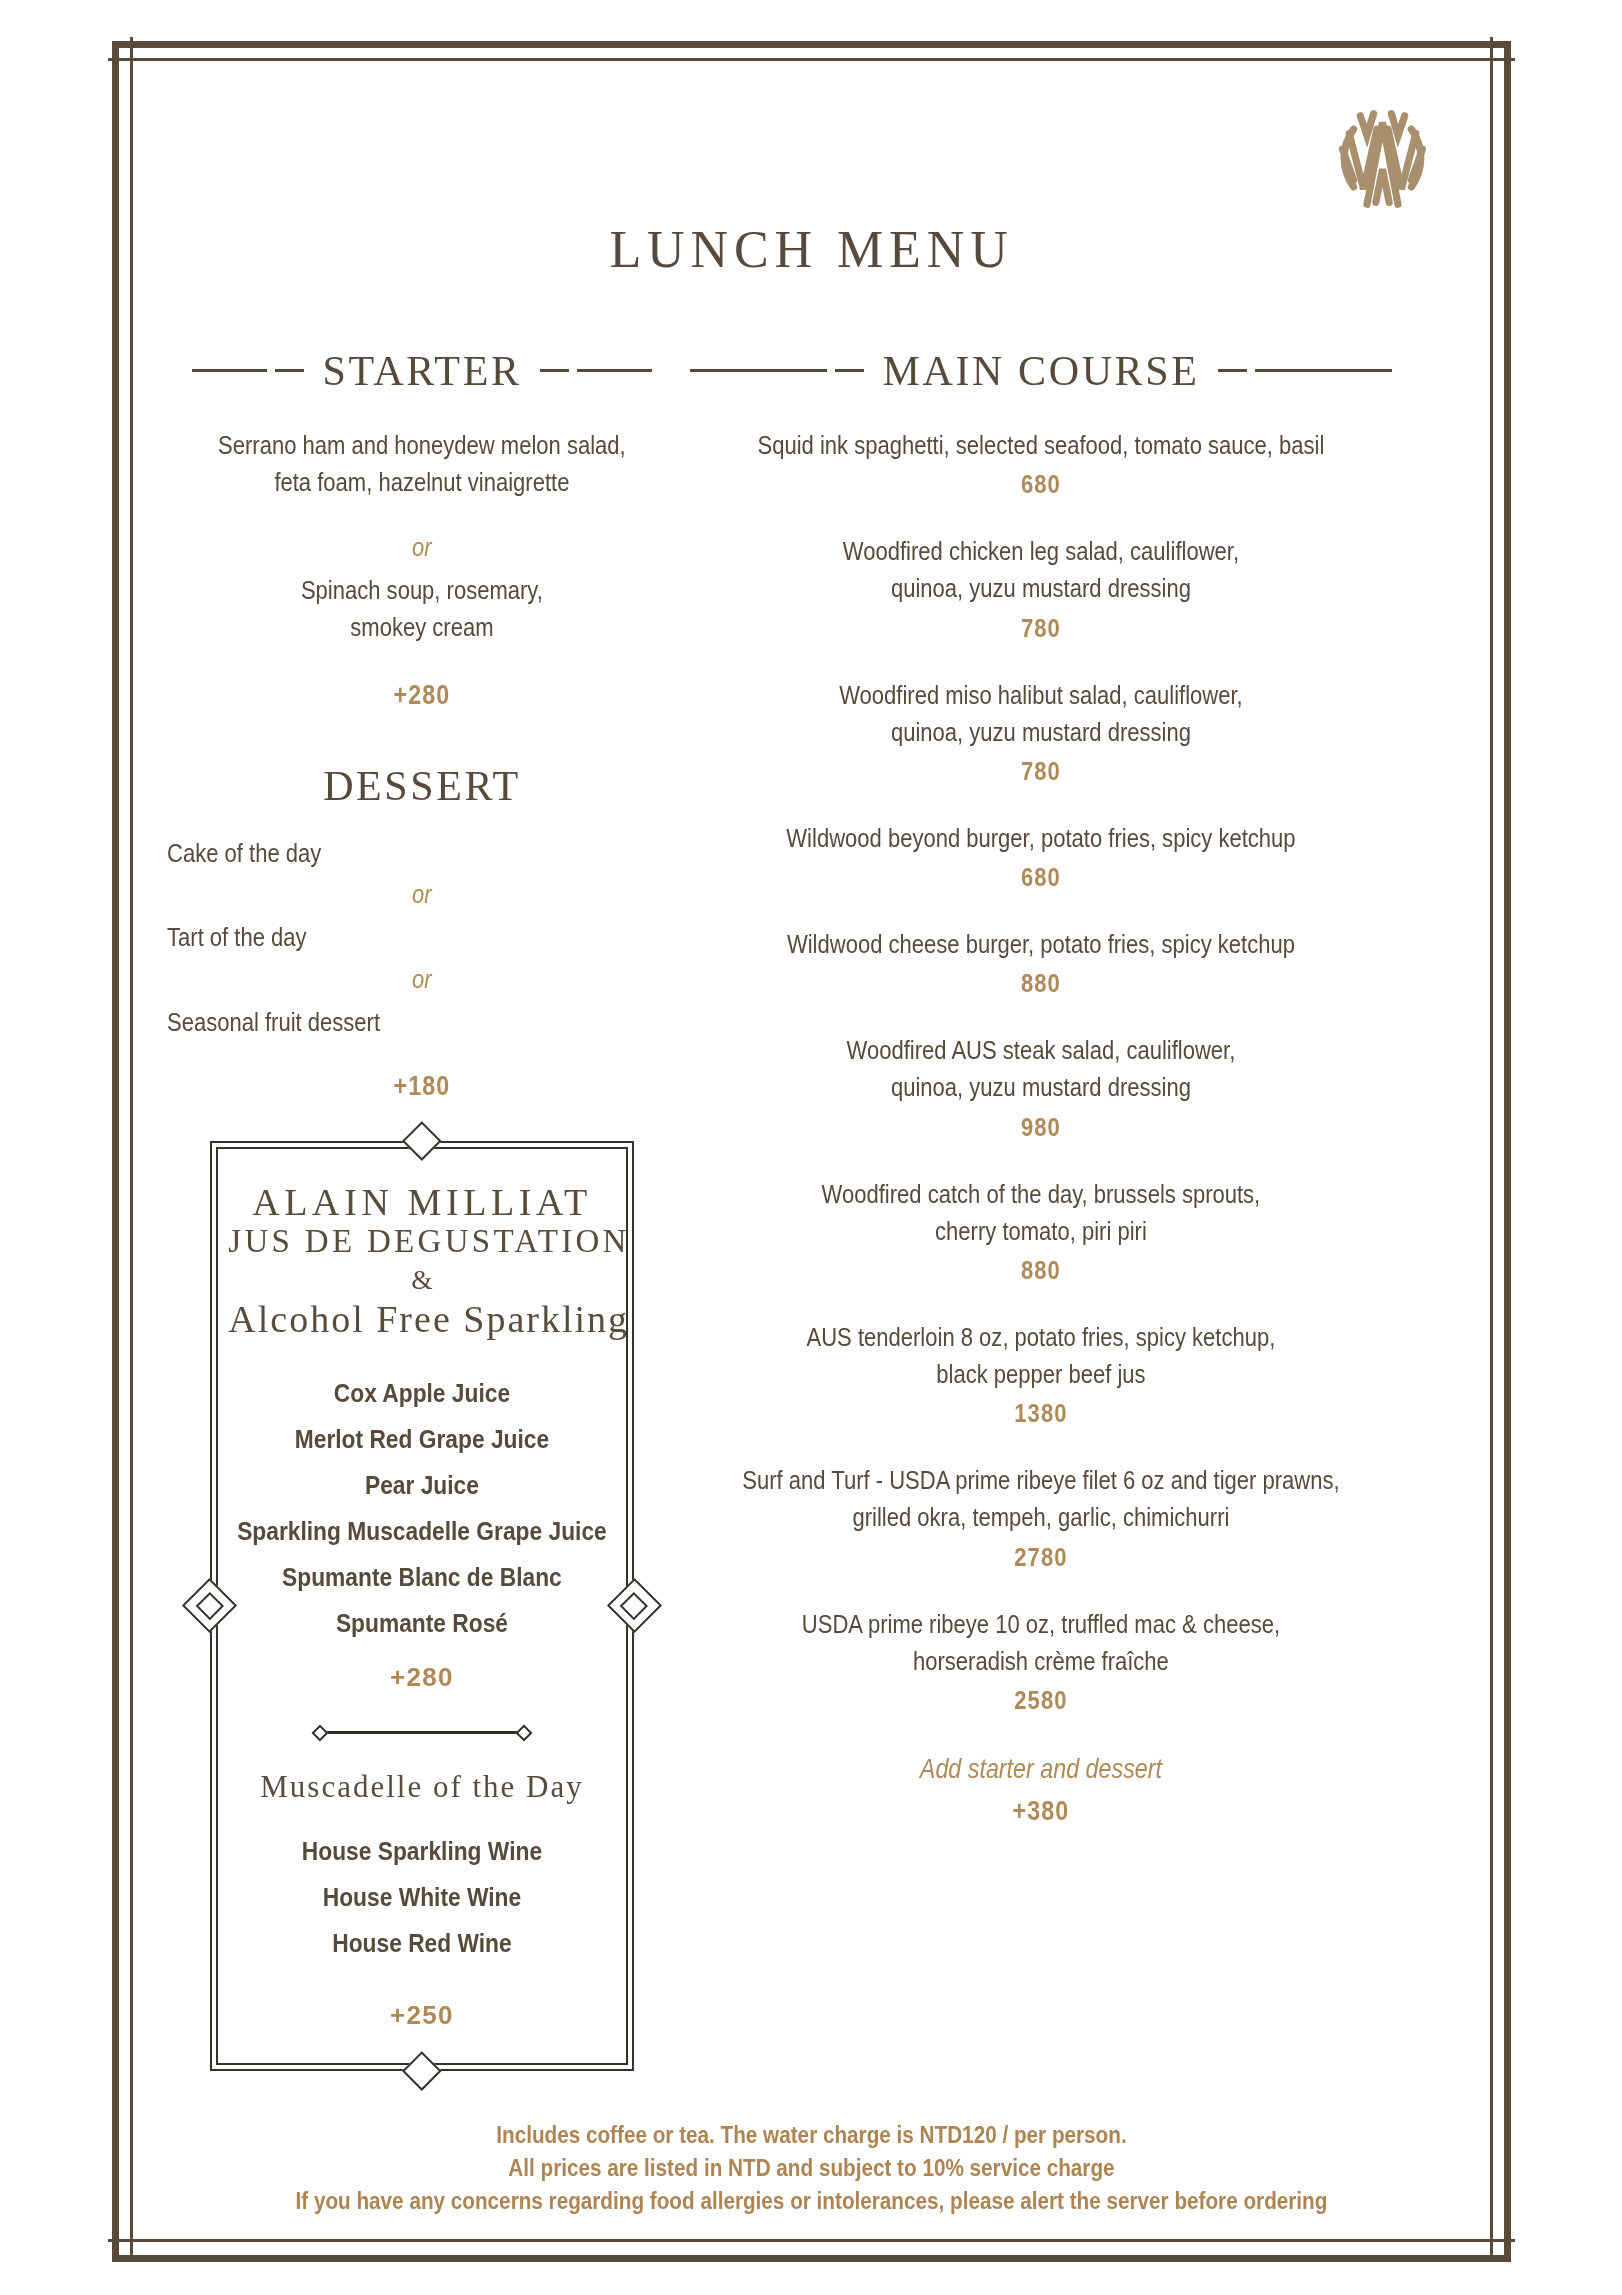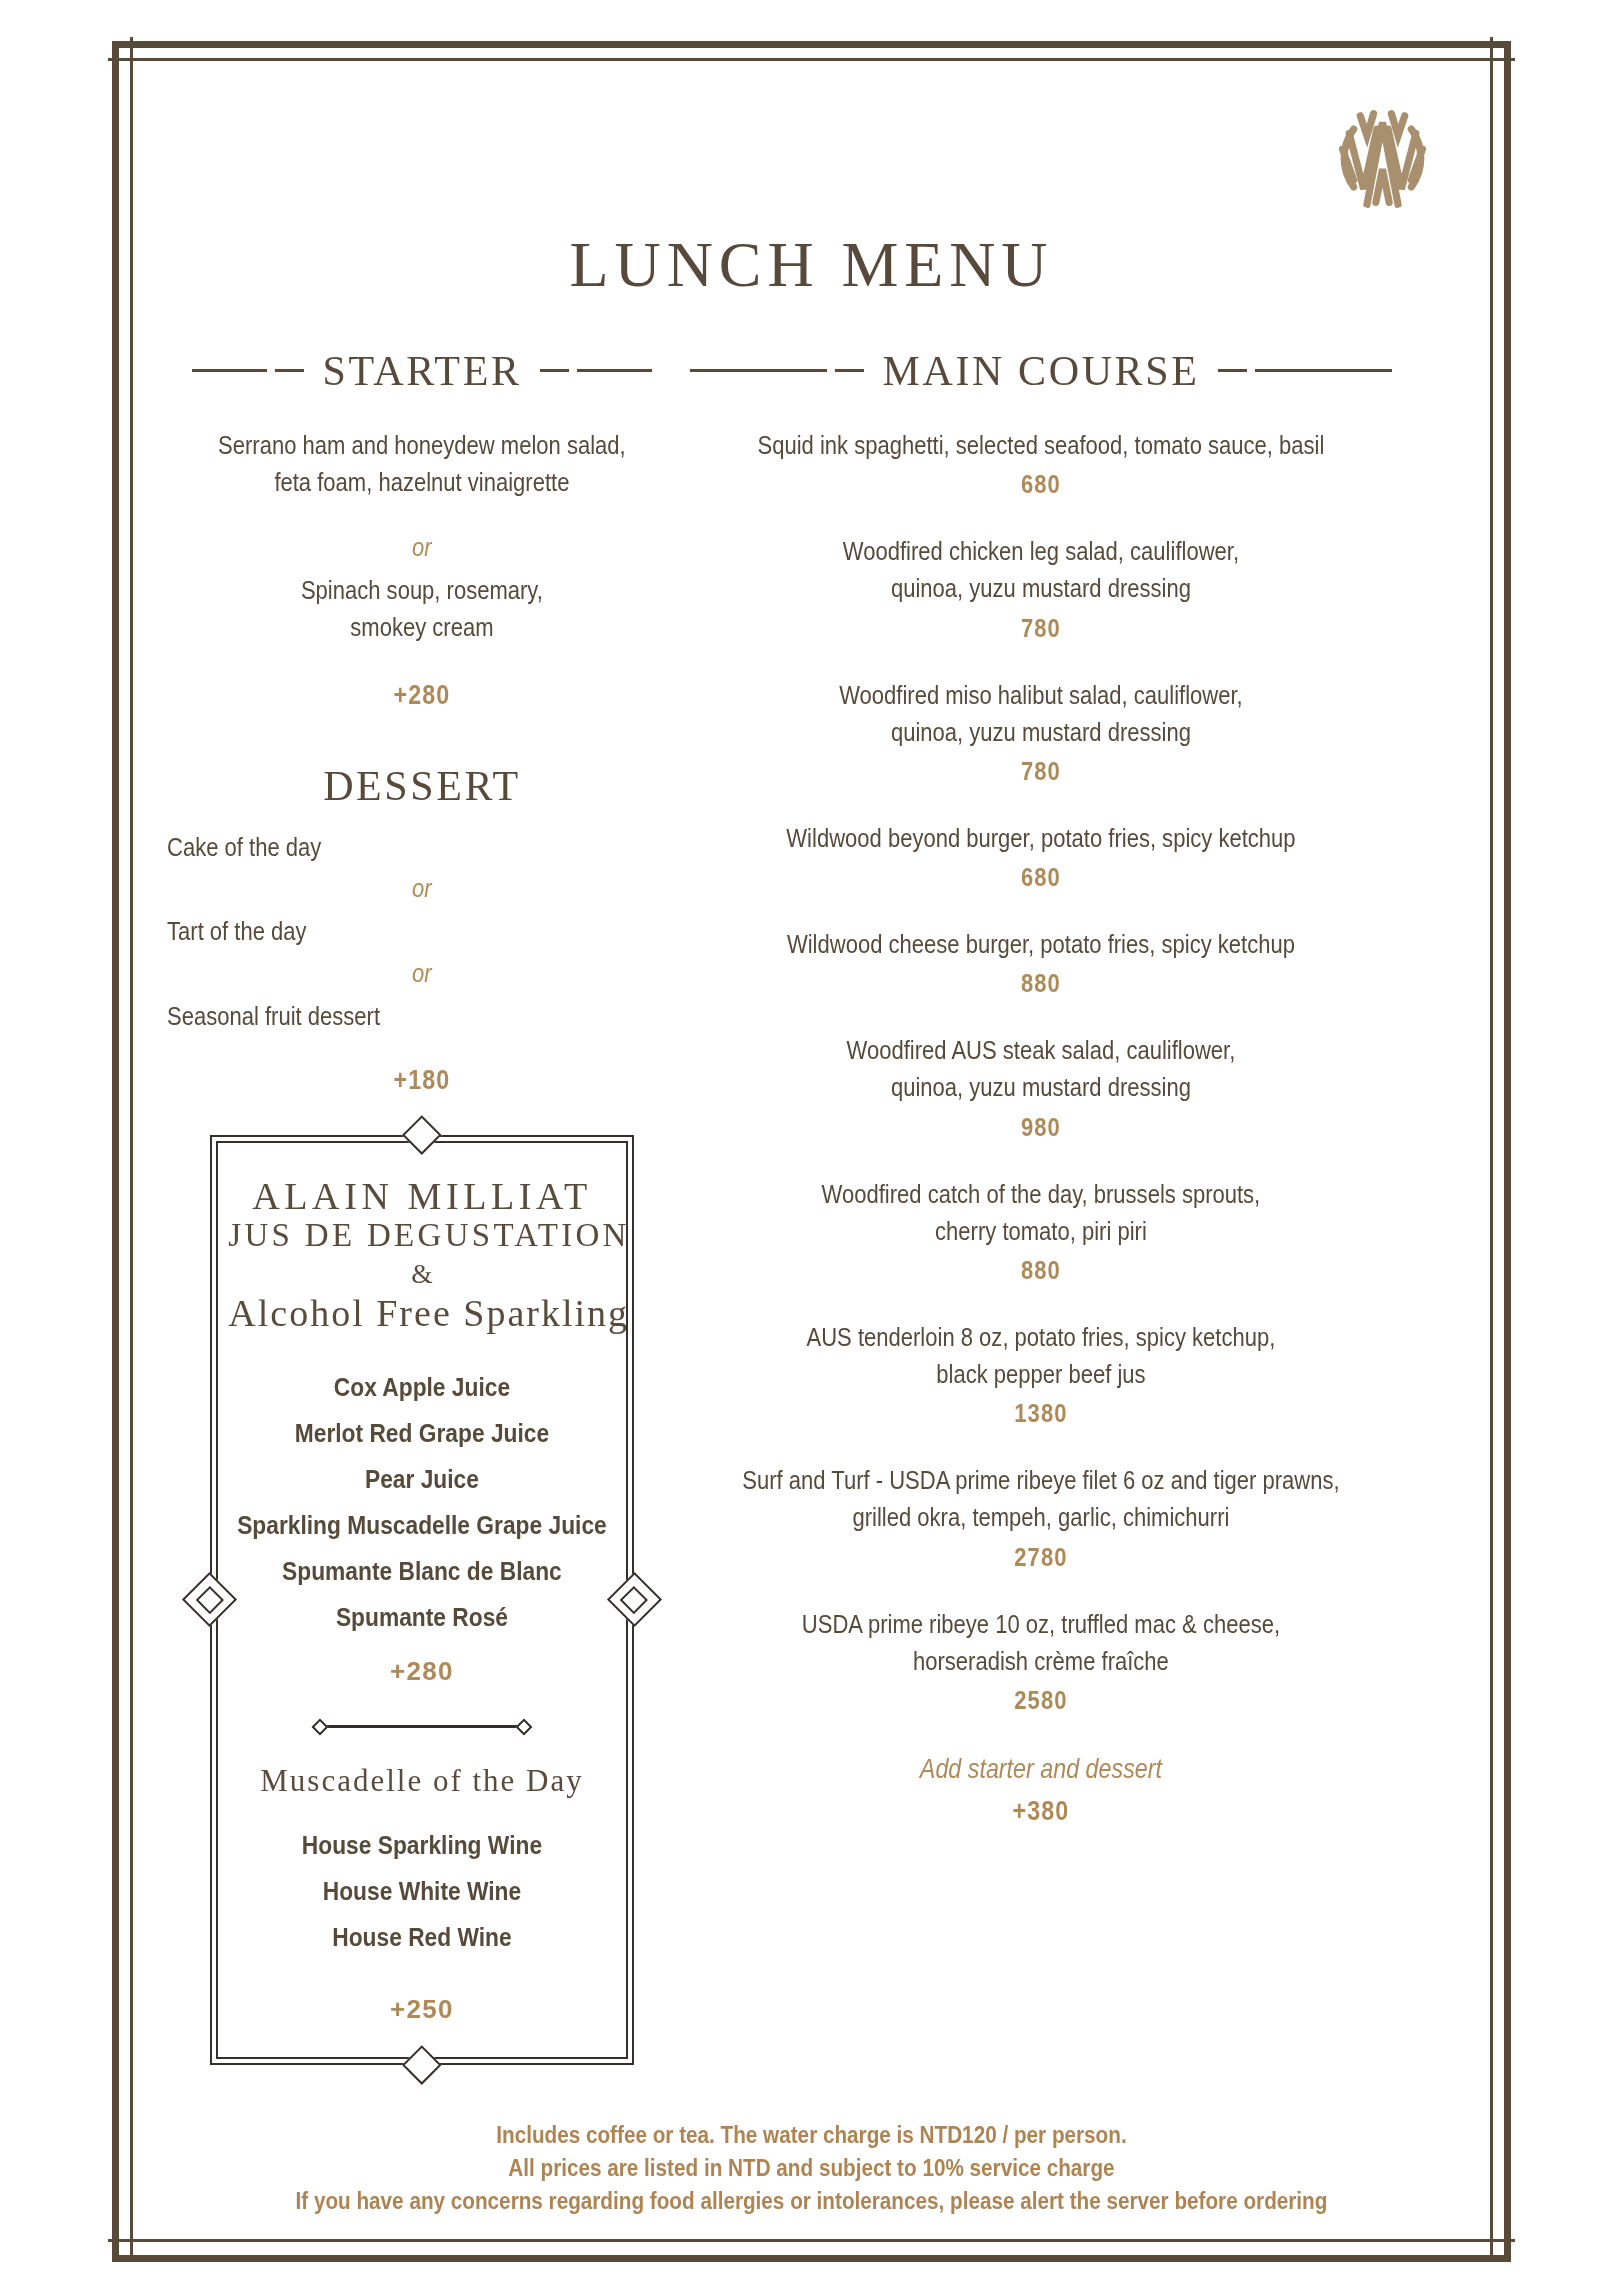--- a/index.html
+++ b/index.html
@@ -12,21 +12,21 @@
   .frame-line{position:absolute;background:#574a39;}
   .fl-top{left:108px;right:108px;top:58px;height:2.6px;}
   .fl-bottom{left:108px;right:108px;top:2239px;height:2.6px;}
   .fl-left{top:37px;height:2224px;left:130px;width:2.6px;}
   .fl-right{top:37px;height:2224px;right:130px;width:2.6px;}
 
   
   .title{
     position:absolute;top:185px;left:0;width:100%;text-align:center;
     font-family:"Liberation Serif",serif;font-weight:400;
-    font-size:64px;letter-spacing:5.9px;color:#574a3c;
+    font-size:52px;letter-spacing:5.9px;color:#574a3c;
   }
   .logo{position:absolute;left:1327px;top:99px;width:111px;height:118px;}
 
   
   .col{position:absolute;top:352px;}
   .col-left{left:167px;width:510px;}
   .col-right{left:658px;width:766px;}
 
   
   .sec-heading{
@@ -42,21 +42,21 @@
   
   .narrow{width:118%;margin-left:-9%;transform:scaleX(0.847);transform-origin:50% 0;}
   .narrow-b{width:112%;margin-left:-6%;transform:scaleX(0.893);transform-origin:50% 0;}
   .narrow-f{width:110%;margin-left:-5%;transform:scaleX(0.9);transform-origin:50% 0;}
 
   .dish{margin-bottom:30px;text-align:center;}
   .dish-line{font-size:26px;line-height:37px;color:#564a3b;}
   .dish-price{font-size:26px;line-height:38px;margin-top:1.3px;color:#ae8a58;font-weight:bold;letter-spacing:1.3px;}
   .or{font-size:26px;line-height:33px;margin:6.5px 0 7.9px;color:#b08c55;font-style:italic;text-align:center;}
   .big-price{font-size:27.5px;line-height:37px;margin-top:26px;color:#ae8a58;font-weight:bold;letter-spacing:1.3px;text-align:center;}
-  .dessert-heading{margin-top:55px;margin-bottom:24px;gap:48px;}
+  .dessert-heading{margin-top:55px;margin-bottom:30px;gap:48px;}
   .addon-note{font-size:27.5px;line-height:37px;margin-top:31px;color:#ae8a58;font-style:italic;text-align:center;}
   .addon-price{font-size:27.5px;line-height:38px;margin-top:5.2px;color:#ae8a58;font-weight:bold;letter-spacing:1.3px;text-align:center;}
 
   
   .bev-box{position:relative;width:424px;margin:37px auto 0;padding:42px 18.3px 37px;box-sizing:border-box;}
   .box-rect{position:absolute;border:2px solid #35302a;pointer-events:none;}
   .r1{inset:0;}
   .r2{inset:5.9px;}
   .diamond{position:absolute;background:#ffffff;border:2px solid #35302a;transform:rotate(45deg);}
   .d-top{width:23.6px;height:23.6px;left:50%;top:-13.7px;margin-left:-13.7px;}

